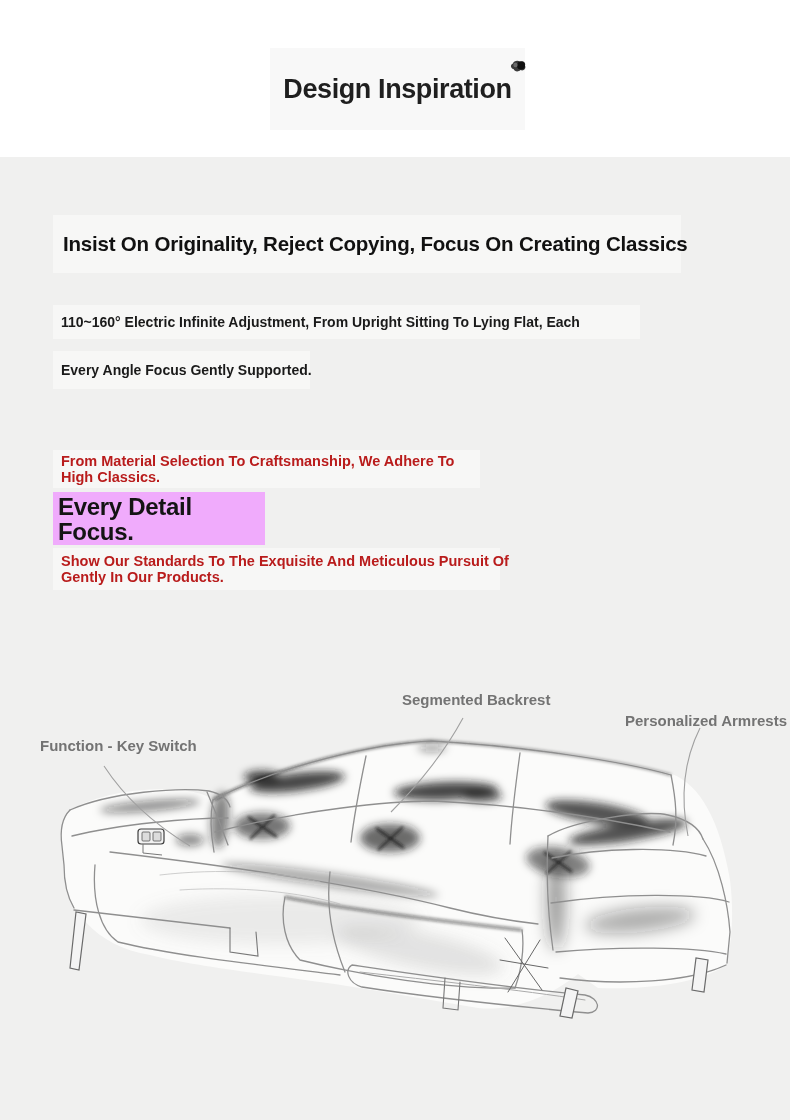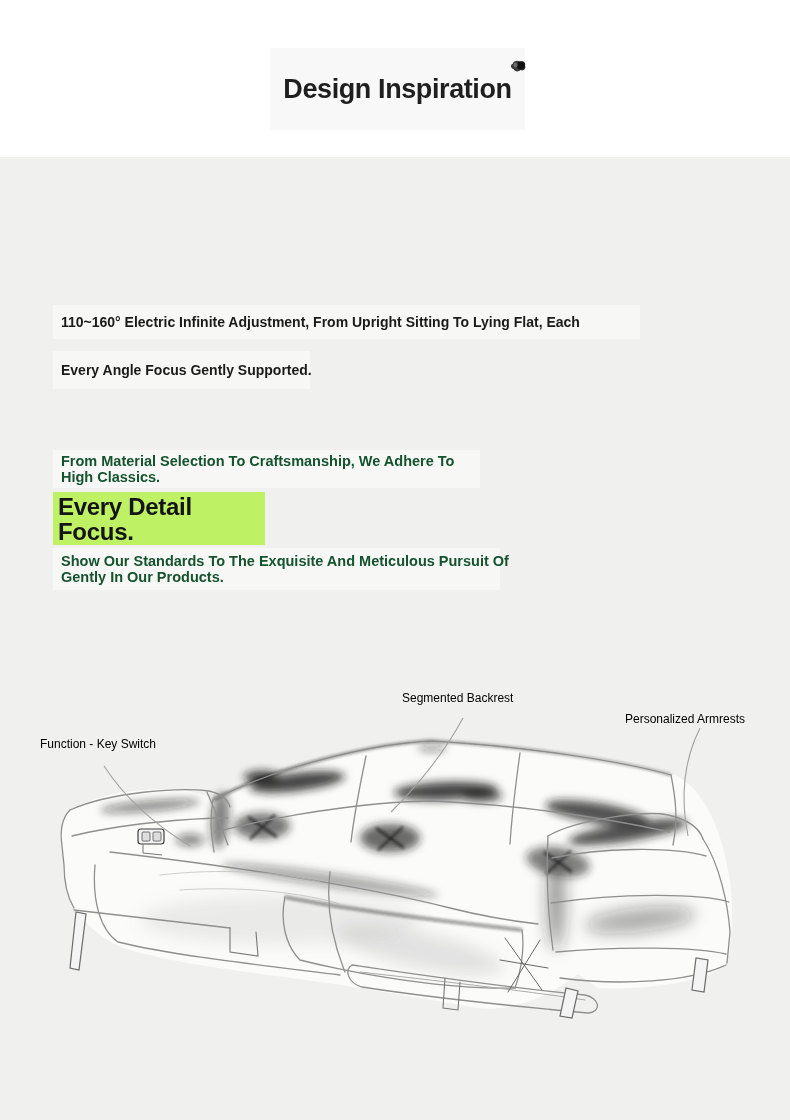--- a/index.html
+++ b/index.html
@@ -14,29 +14,29 @@
   .blob{position:absolute;right:-4px;top:11px;width:20px;height:15px;}
 
   
   .band{position:absolute;background:#f7f7f6;display:flex;flex-direction:column;justify-content:center;}
   .headline-band{left:53px;top:215px;width:628px;height:58px;padding-left:10px;box-sizing:border-box;}
   .headline-band span{font-size:20.5px;font-weight:700;color:#111;letter-spacing:-0.2px;white-space:nowrap;}
   .sub-band span{font-size:14px;font-weight:600;color:#1a1a1a;white-space:nowrap;}
   .sub1{left:53px;top:305px;width:587px;height:34px;padding-left:8px;box-sizing:border-box;}
   .sub2{left:53px;top:351px;width:257px;height:38px;padding-left:8px;box-sizing:border-box;}
   .lead{left:53px;top:450px;width:427px;height:38px;padding-left:8px;box-sizing:border-box;}
-  .lead div, .closing div{font-size:14.5px;font-weight:700;color:#14532d;line-height:16.5px;white-space:nowrap;}
-  .big{left:53px;top:492px;width:212px;height:53px;padding-left:5px;box-sizing:border-box;background:#bef264;}
+  .lead div, .closing div{font-size:14.5px;font-weight:700;color:#b91c1c;line-height:16.5px;white-space:nowrap;}
+  .big{left:53px;top:492px;width:212px;height:53px;padding-left:5px;box-sizing:border-box;background:#f0abfc;}
   .big div{font-size:24px;font-weight:700;color:#141414;line-height:25px;letter-spacing:-0.3px;white-space:nowrap;}
   .closing{left:53px;top:548px;width:447px;height:42px;padding-left:8px;box-sizing:border-box;}
 
   
   .sofa-figure{position:absolute;left:0;top:660px;width:790px;height:400px;margin:0;}
   .sofa-figure svg.sketch{position:absolute;left:0;top:0;}
-  .callout{position:absolute;font-size:12px;font-weight:400;color:#000000;white-space:nowrap;}
+  .callout{position:absolute;font-size:15px;font-weight:700;color:#737373;white-space:nowrap;}
   .c-function{left:40px;top:77px;}
   .c-backrest{left:402px;top:31px;}
   .c-armrest{left:625px;top:52px;}
 </style>
 </head>
 <body>
 
 <div class="page">
 
   <header class="hero-header">
@@ -45,20 +45,23 @@
       <span class="blob">
         <svg width="20" height="15" viewBox="0 0 20 15">
           <path d="M4.5,10 C1.5,9.5 1,5.5 4,4.5 C4.5,1.5 9,1 11,2.5 C14.5,1.5 17,4 16,6.5 C17.5,9.5 14.5,12.5 11.5,11 C9,13.5 5.5,12.5 4.5,10 Z" fill="#3a3a3a"></path>
           <circle cx="12" cy="6.5" r="4" fill="#111"></circle>
           <circle cx="6.5" cy="6" r="2.2" fill="#777" opacity="0.8"></circle>
         </svg>
       </span>
     </div>
   </header>
 
+  <div class="band headline-band">
+    <span>Insist On Originality, Reject Copying, Focus On Creating Classics</span>
+  </div>
 
   <div class="band sub-band sub1">
     <span>110~160° Electric Infinite Adjustment, From Upright Sitting To Lying Flat, Each</span>
   </div>
 
   <div class="band sub-band sub2">
     <span>Every Angle Focus Gently Supported.</span>
   </div>
 
   <div class="band lead">

